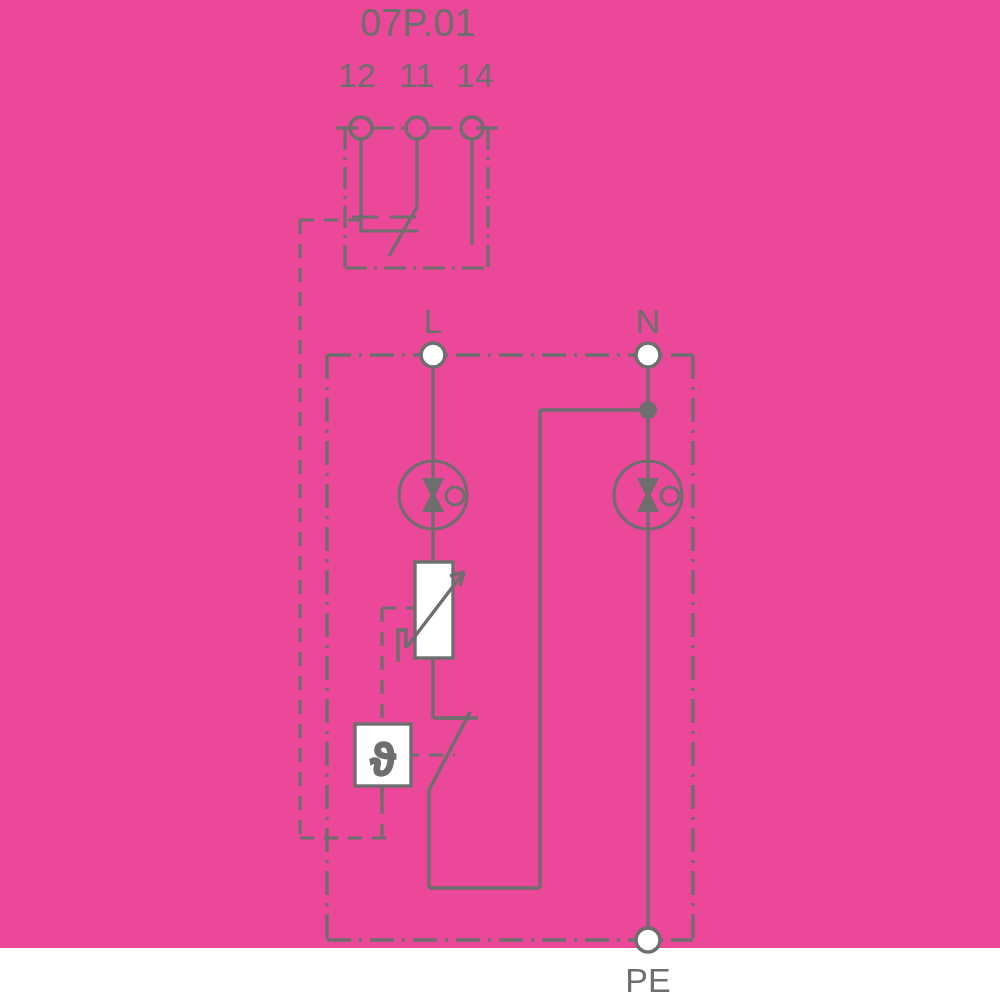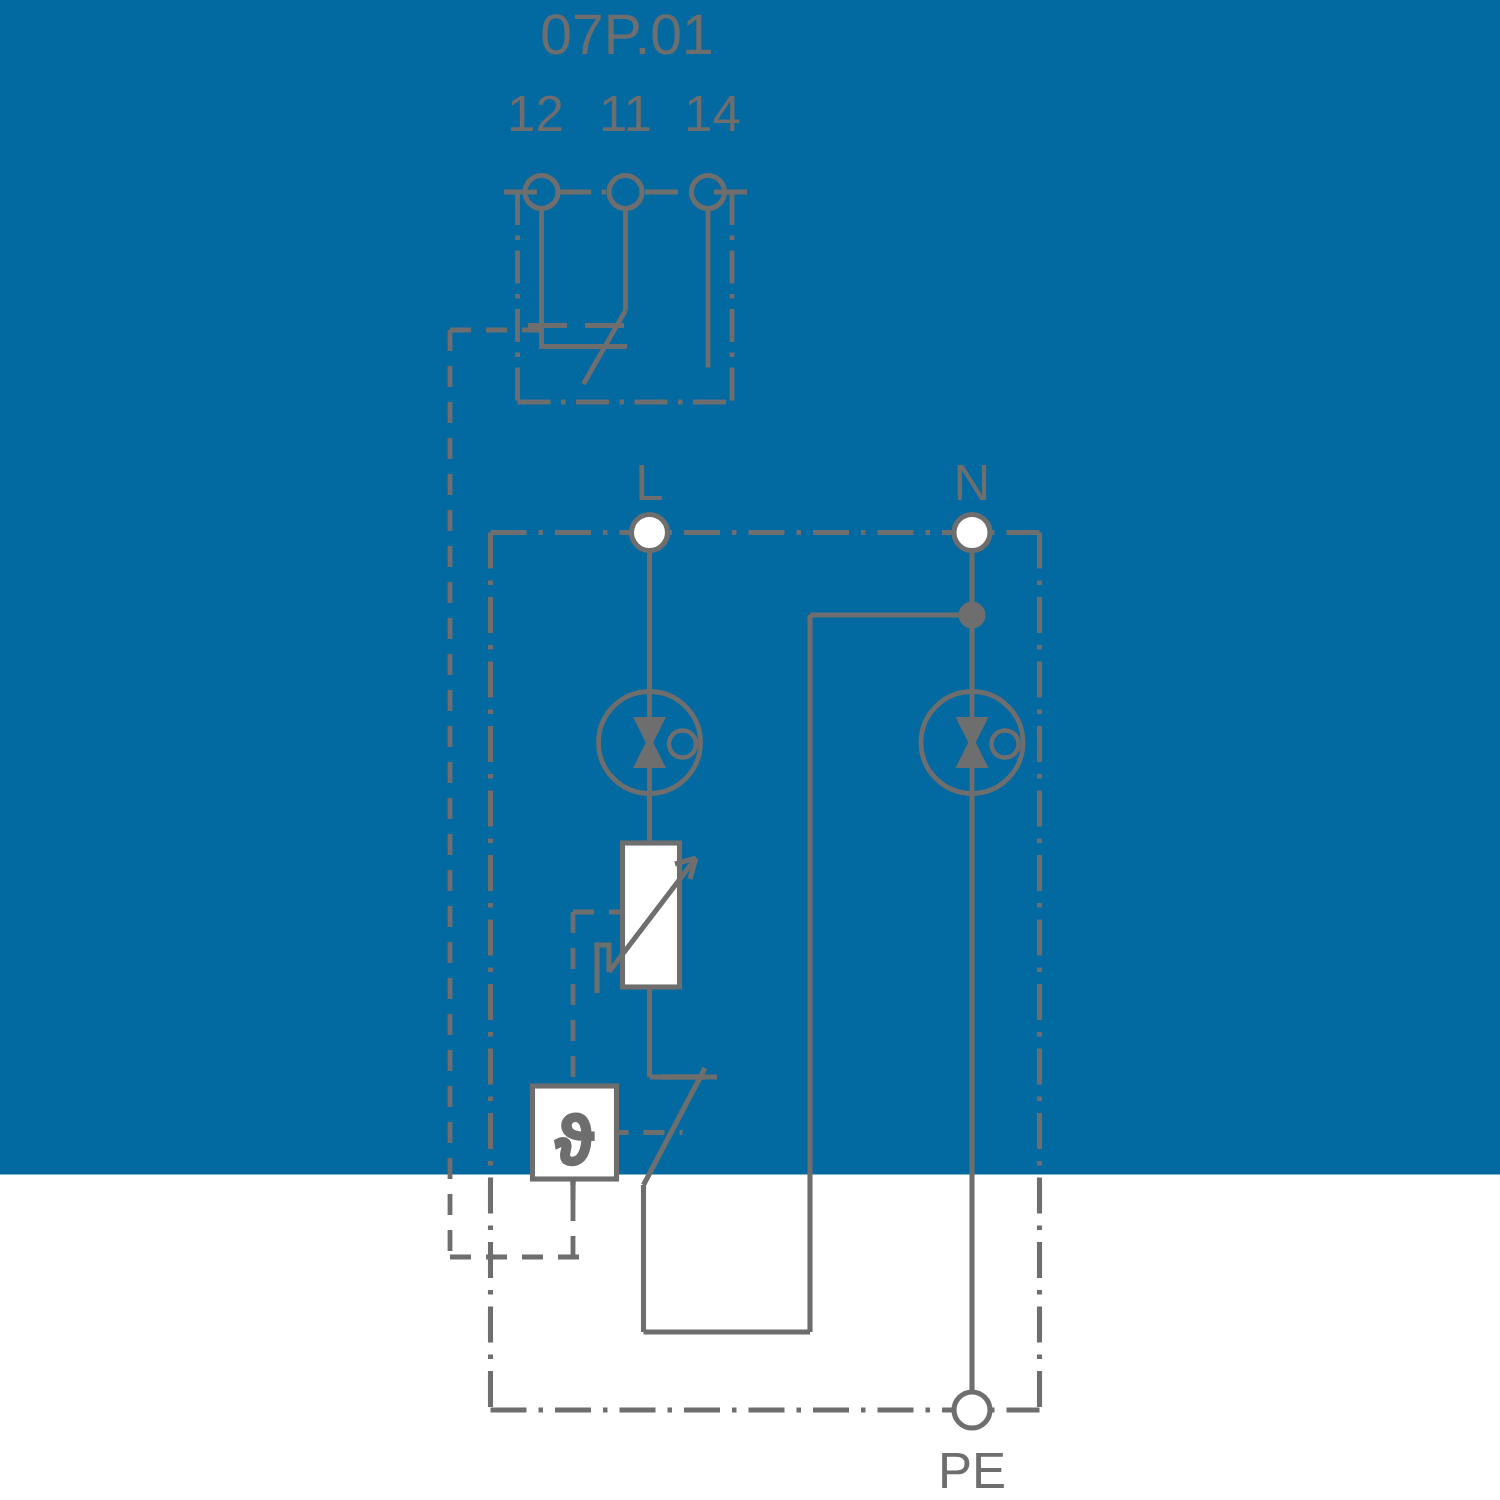--- a/index.html
+++ b/index.html
@@ -9,22 +9,22 @@
   }
   body {
     width: 1000px;
     height: 1000px;
     font-family: "Liberation Sans", sans-serif;
     overflow: hidden;
   }
   #diagram-root {
     position: relative;
     width: 1000px;
-    height: 783px;
-    background: #0369a1;
+    height: 948px;
+    background: #ec4899;
   }
   svg#schematic {
     display: block;
     width: 1000px;
     height: 1000px;
   }
   .lbl {
     font-family: "Liberation Sans", sans-serif;
     fill: #6e6e6e;
     text-anchor: middle;

